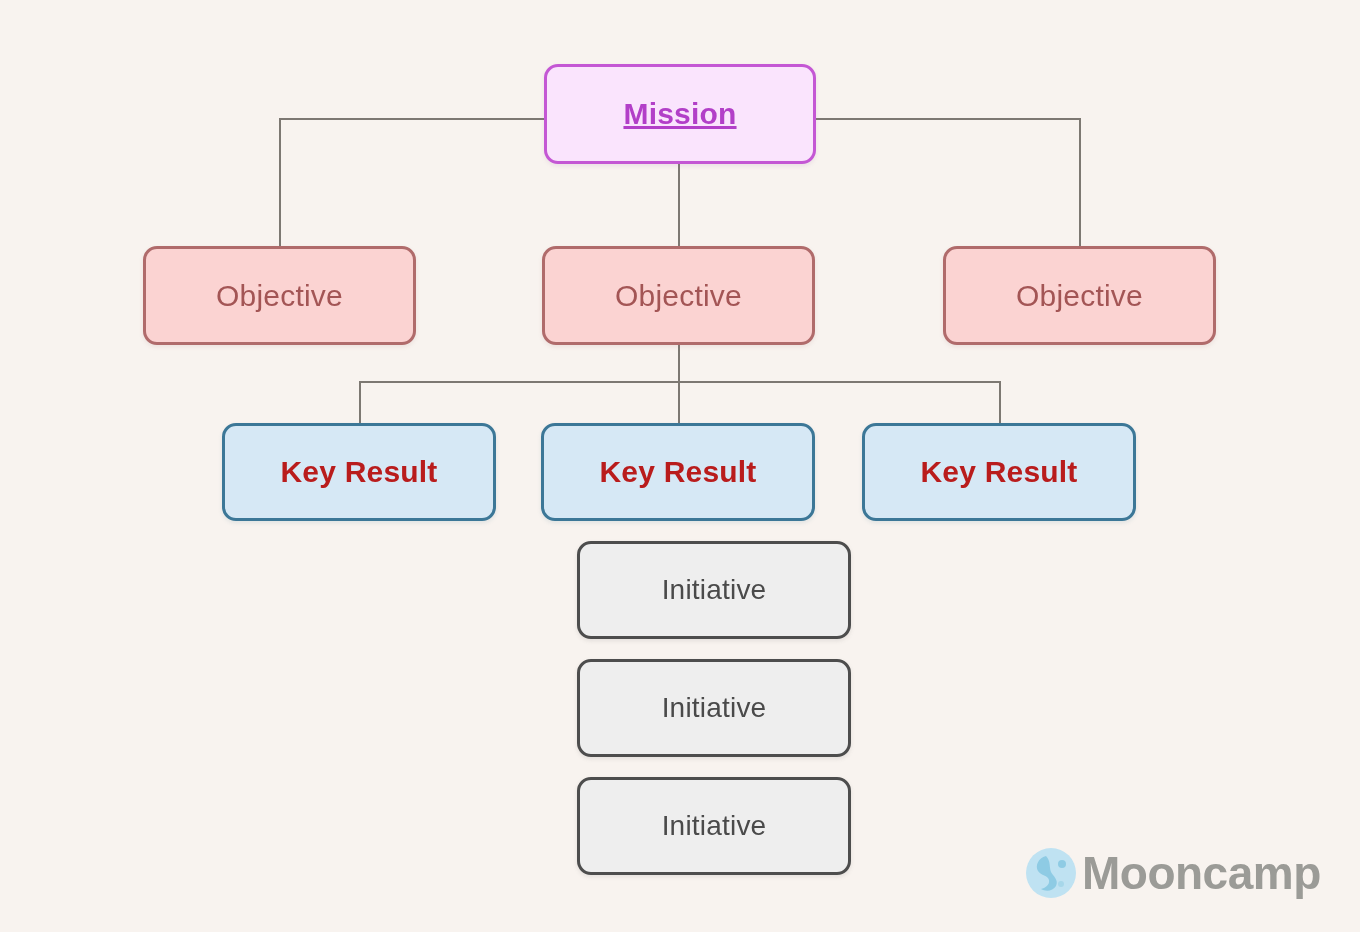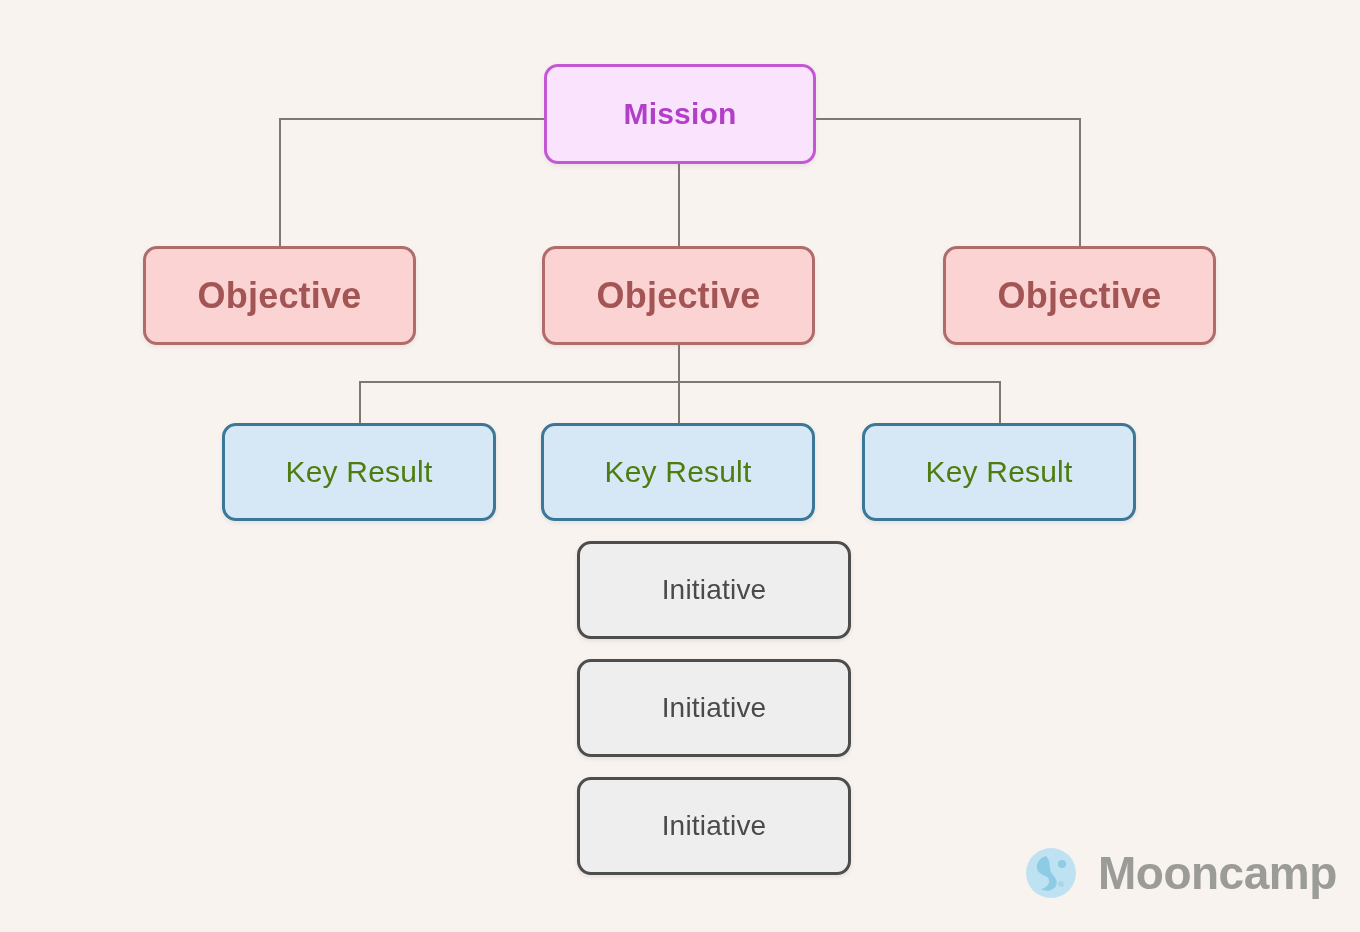--- a/index.html
+++ b/index.html
@@ -49,55 +49,56 @@
     line-height: 1;
   }
 
   .node-mission {
     background: #fae4fd;
     border-color: #c457d4;
     color: #b23fc8;
     font-size: 30px;
     font-weight: 700;
     box-shadow: 0 2px 4px rgba(150,100,160,0.13);
+    text-decoration: underline;
   }
   .node-objective {
     background: #fbd3d2;
     border-color: #b06b6b;
     color: #a35555;
-    font-size: 36px;
-    font-weight: 700;
+    font-size: 30px;
+    font-weight: 400;
     box-shadow: 0 2px 4px rgba(160,110,110,0.13);
   }
   .node-keyresult {
     background: #d6e8f5;
     border-color: #3c7797;
-    color: #4d7c0f;
+    color: #b91c1c;
     font-size: 30px;
-    font-weight: 400;
+    font-weight: 700;
     box-shadow: 0 2px 4px rgba(70,120,150,0.13);
   }
   .node-initiative {
     background: #eeeeee;
     border-color: #4d4d4d;
     color: #4a4a4a;
     font-size: 28px;
     font-weight: 500;
     box-shadow: 0 2px 4px rgba(90,90,90,0.13);
     margin-left: 36px;
   }
 
   
   #brand {
     position: absolute;
     left: 1024px;
     top: 846px;
     display: flex;
     align-items: center;
-    gap: 20px;
+    gap: 4px;
   }
   #brand-wordmark {
     font-size: 46px;
     font-weight: 700;
     color: #9b9b97;
     letter-spacing: -0.5px;
     line-height: 1;
   }
   #brand-mark {
     width: 54px;

